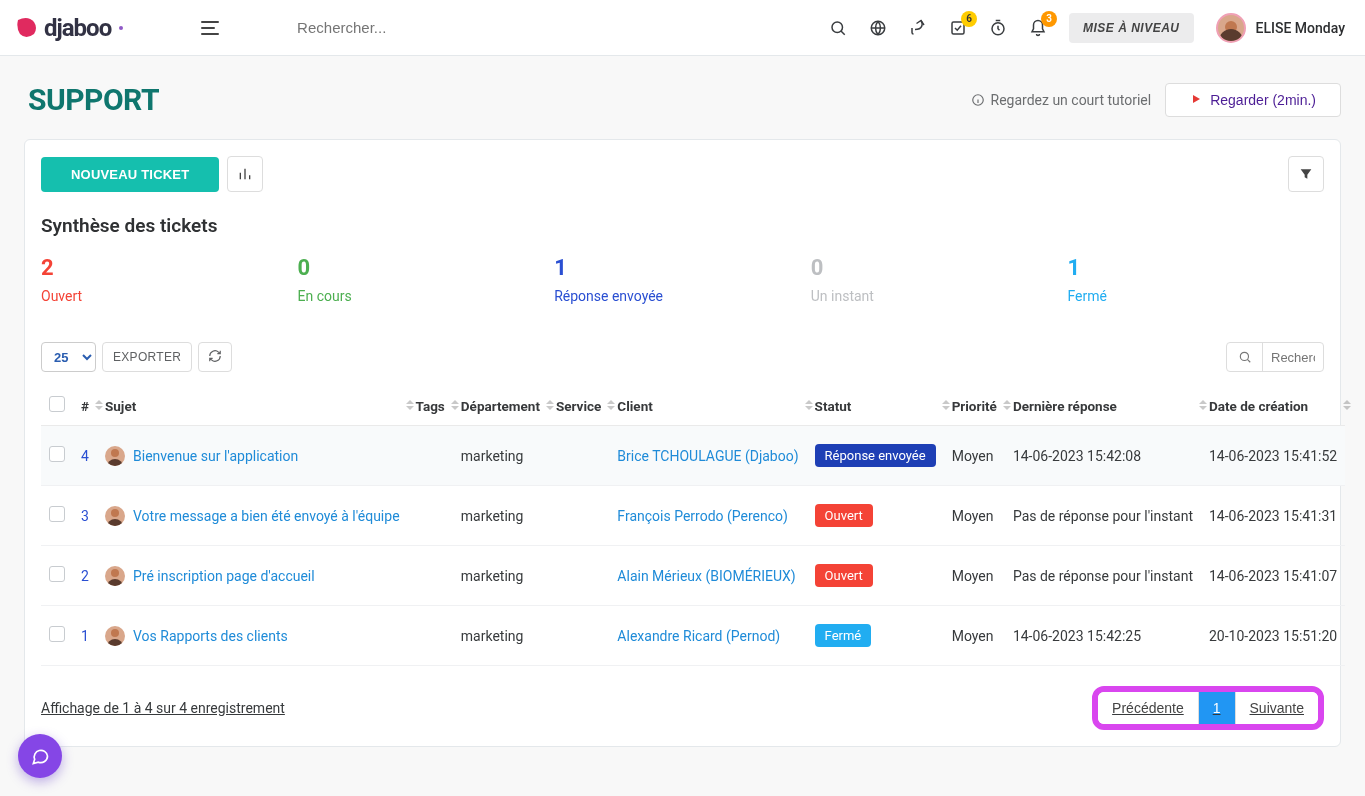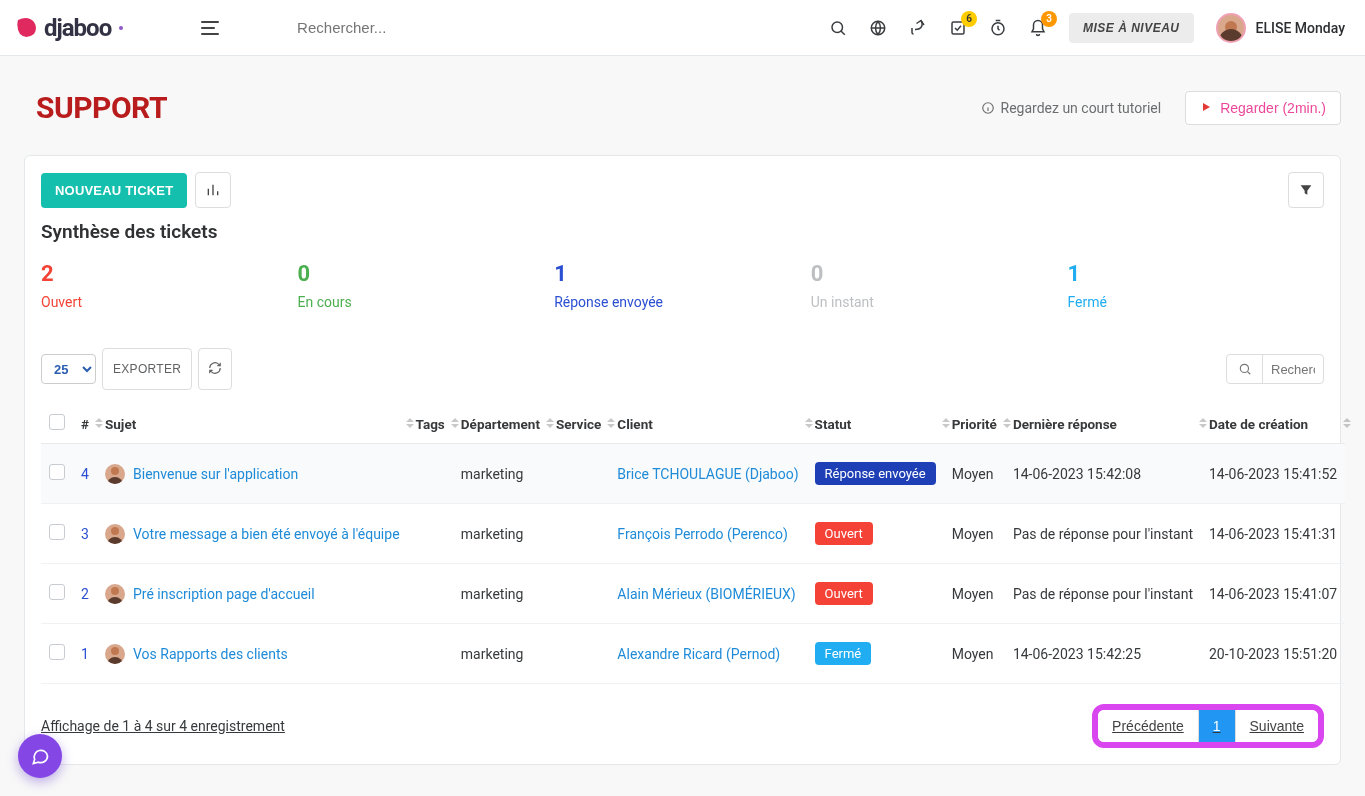--- a/index.html
+++ b/index.html
@@ -71,57 +71,57 @@
   }
   .user{display:flex;align-items:center;gap:10px;cursor:pointer;}
   .avatar{width:30px;height:30px;border-radius:50%;background:#d9a78b;position:relative;overflow:hidden;border:2px solid #f0a0b5;}
   .avatar:before{content:"";position:absolute;left:50%;top:6px;width:12px;height:12px;border-radius:50%;background:#c07850;transform:translateX(-50%);}
   .avatar:after{content:"";position:absolute;left:50%;bottom:-4px;width:24px;height:16px;border-radius:12px 12px 0 0;background:#5a3b2e;transform:translateX(-50%);}
   .user-name{font-weight:500;color:#2c2e30;}
 
   
   .page{padding:22px 24px;}
   .page-head{display:flex;align-items:center;justify-content:space-between;margin-bottom:18px;}
-  .page-title{font-size:30px;font-weight:700;margin:12px;color:#b91c1c;letter-spacing:-0.5px;text-align:center;}
-  .page-actions{display:flex;align-items:center;gap:24px;}
+  .page-title{font-size:30px;font-weight:700;margin:4px;color:#0f766e;letter-spacing:-0.5px;text-align:center;}
+  .page-actions{display:flex;align-items:center;gap:14px;}
   .hint{display:flex;align-items:center;gap:6px;color:#6c6e70;font-size:14px;}
   .hint svg{width:14px;height:14px;}
   .btn-outline{
     border:1px solid #ddd;background:#fff;border-radius:4px;
-    padding:8px 14px;font-size:14px;cursor:pointer;color:#ec4899;
+    padding:8px 24px;font-size:14px;cursor:pointer;color:#4c1d95;
     display:flex;align-items:center;gap:8px;
   }
   .btn-outline .play{color:#e53935;}
 
   
   .card{background:#fff;border:1px solid var(--border);border-radius:6px;padding:16px;}
   .toolbar{display:flex;align-items:center;gap:8px;margin-bottom:6px;}
   .btn-primary{
     background:var(--teal);color:#fff;border:none;border-radius:4px;
-    padding:10px 14px;font-weight:600;font-size:13px;cursor:pointer;letter-spacing:.2px;
+    padding:10px 30px;font-weight:600;font-size:13px;cursor:pointer;letter-spacing:.2px;
   }
   .btn-icon{border:1px solid #ddd;background:#fff;border-radius:4px;width:36px;height:36px;display:flex;align-items:center;justify-content:center;cursor:pointer;color:#444}
   .btn-icon svg{width:16px;height:16px;}
   .filter-btn{margin-left:auto;}
 
-  .summary-title{font-size:19px;font-weight:600;margin:12px 0 18px;color:#2f3133;}
+  .summary-title{font-size:19px;font-weight:600;margin:22px 0 18px;color:#2f3133;}
   .summary-row{display:flex;gap:0;margin-bottom:38px;}
   .summary-item{flex:1;}
   .summary-item .num{font-size:22px;font-weight:700;margin-bottom:8px;}
   .summary-item .label{font-size:14px;}
   .c-open .num,.c-open .label{color:var(--red);}
   .c-progress .num,.c-progress .label{color:var(--green);}
   .c-reply .num,.c-reply .label{color:#2a4fd2;}
   .c-instant .num,.c-instant .label{color:#bdbfc2;}
   .c-closed .num,.c-closed .label{color:var(--sky);}
 
   
   .controls{display:flex;align-items:center;gap:6px;margin-bottom:14px;}
   .select{border:1px solid #ccc;border-radius:4px;background:#fff;height:30px;font-size:13px;color:#2a5db0;padding:0 10px 0 8px;font-weight:600;}
-  .btn-light{border:1px solid #ddd;background:#fff;border-radius:4px;height:42px;padding:0 10px;font-size:12px;letter-spacing:.3px;cursor:pointer;color:#5f6163;}
+  .btn-light{border:1px solid #ddd;background:#fff;border-radius:4px;height:30px;padding:0 10px;font-size:12px;letter-spacing:.3px;cursor:pointer;color:#5f6163;}
   .search-small{margin-left:auto;display:flex;align-items:center;border:1px solid #ddd;border-radius:4px;overflow:hidden;height:30px;}
   .search-small .ico{width:36px;display:flex;align-items:center;justify-content:center;border-right:1px solid #ddd;color:#777;height:100%;}
   .search-small .ico svg{width:14px;height:14px;}
   .search-small input{border:none;width:60px;padding:0 8px;font-size:13px;color:#888;outline:none;}
 
   
   table{width:100%;border-collapse:collapse;}
   thead th{
     text-align:left;font-size:13.5px;font-weight:700;color:#37393b;
     padding:10px 8px;border-bottom:1px solid #eaeaea;position:relative;white-space:nowrap;

